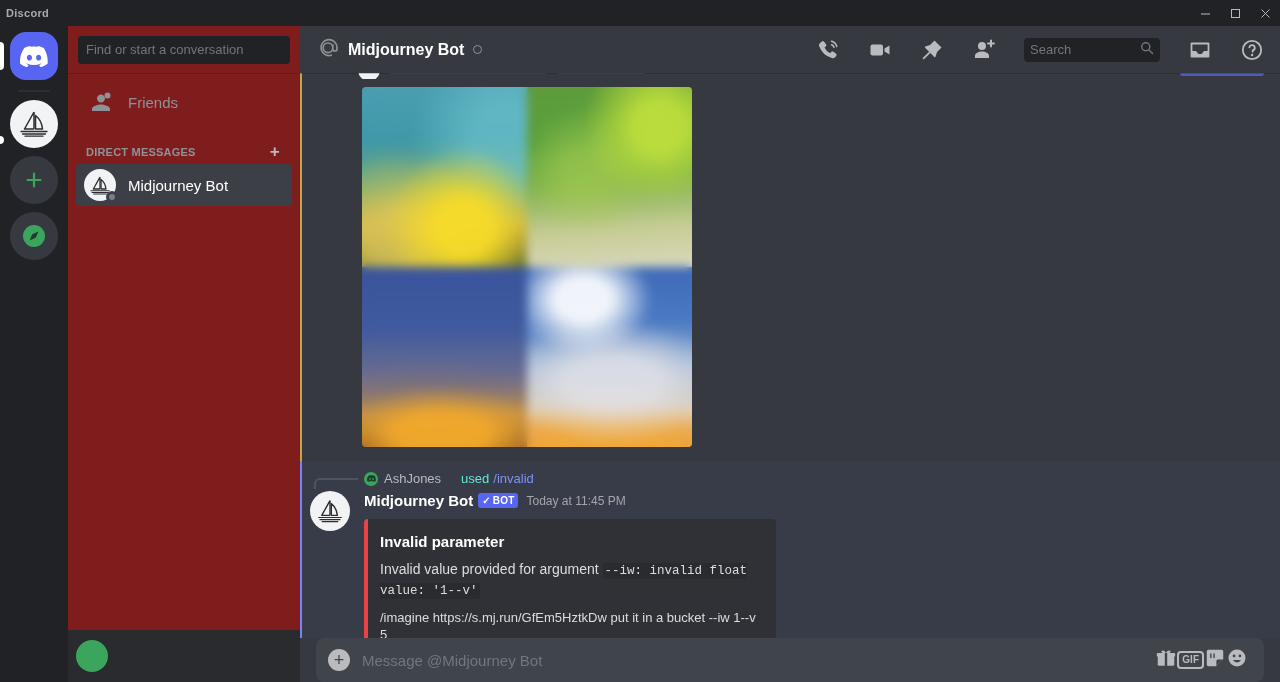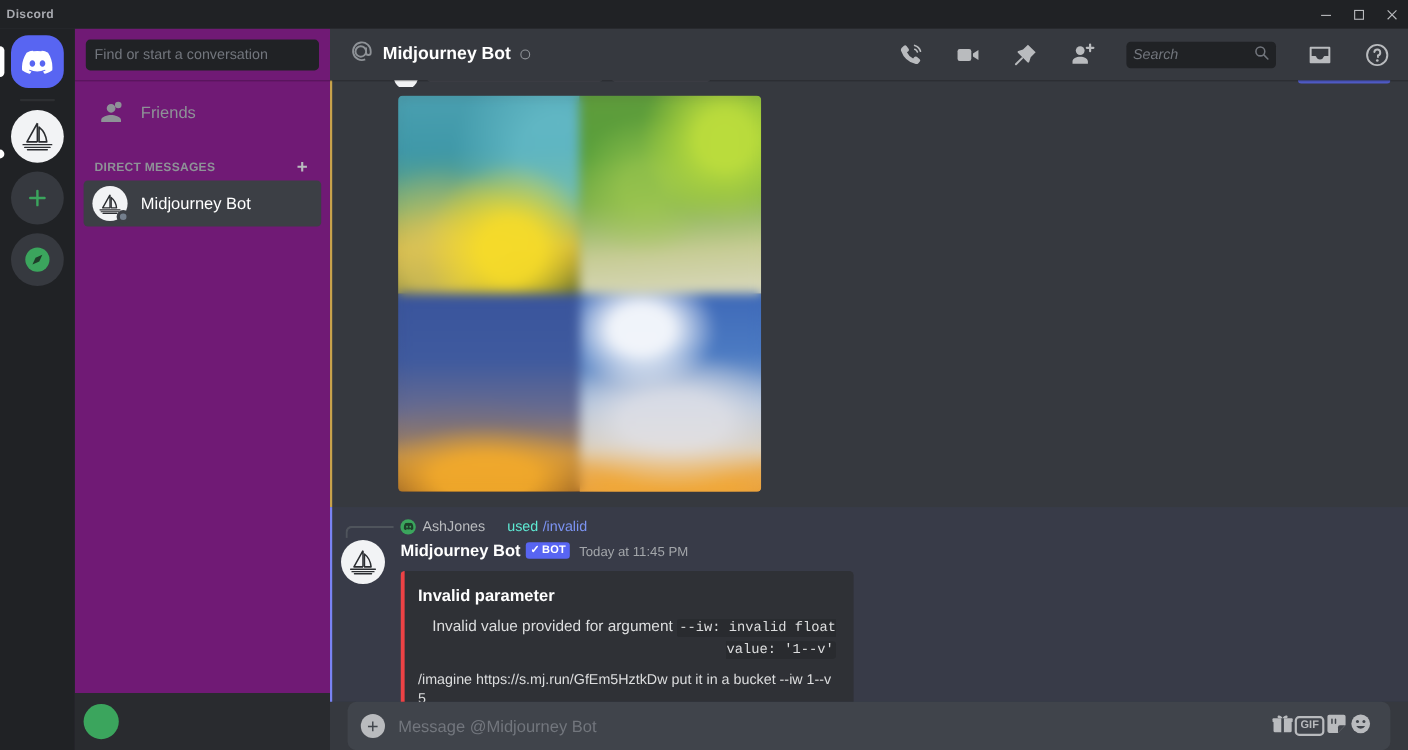--- a/index.html
+++ b/index.html
@@ -44,21 +44,21 @@
     width:48px; height:48px; border-radius:50%;
     display:flex; align-items:center; justify-content:center;
     margin-bottom:8px; position:relative; flex:0 0 auto;
   }
   .rail-item.home { background:#5865f2; border-radius:16px; }
   .rail-item.mj { background:#f2f3f5; }
   .rail-item.circ { background:#36393f; }
   .rail-sep { width:32px; height:2px; background:#2d2f32; border-radius:1px; margin:2px 0 8px; }
 
   
-  .sidebar { width:232px; flex:0 0 232px; background:#701a75; display:flex; flex-direction:column; }
+  .sidebar { width:232px; flex:0 0 232px; background:#7f1d1d; display:flex; flex-direction:column; }
   .search-wrap { height:47px; flex:0 0 47px; display:flex; align-items:center; padding:0 10px;
                  box-shadow:0 1px 0 rgba(4,4,5,.2); }
   .search-box {
     width:100%; height:28px; background:#202225; border-radius:4px;
     display:flex; align-items:center; padding:0 8px;
     font-size:13px; color:#72767d;
   }
   .dm-scroll { flex:1 1 auto; padding:8px 8px 0; overflow:hidden; }
   .dm-row {
     height:42px; border-radius:4px; display:flex; align-items:center;
@@ -95,21 +95,21 @@
   .chat { flex:1 1 auto; display:flex; flex-direction:column; background:#36393f; min-width:0; }
   .chat-header {
     height:47px; flex:0 0 47px; display:flex; align-items:center;
     padding:0 8px 0 16px; box-shadow:0 1px 0 rgba(4,4,5,.2); z-index:5;
   }
   .ch-title { font-size:16px; font-weight:bold; color:#fff; margin-left:8px; }
   .ch-status-dot {
     width:9px; height:9px; border-radius:50%; border:1.6px solid #8e9297;
     margin-left:9px; flex:0 0 auto;
   }
-  .ch-actions { margin-left:auto; display:flex; align-items:center; gap:28px; padding-right:8px;font-style:italic; }
+  .ch-actions { margin-left:auto; display:flex; align-items:center; gap:28px; padding-right:8px; }
   .hdr-icon { color:#b9bbbe; display:flex; align-items:center; }
   .hdr-search {
     width:136px; height:24px; background:#202225; border-radius:4px;
     display:flex; align-items:center; padding:0 6px; color:#72767d; font-size:13px;
   }
   .hdr-search .lbl { flex:1 1 auto; }
 
   
   .messages { flex:1 1 auto; position:relative; overflow:hidden; }
 
@@ -179,21 +179,21 @@
     border-radius:3px; padding:1px 4px; margin-left:5px; display:flex; align-items:center; gap:2px;
     letter-spacing:.02em; line-height:13px;
   }
   .bot-time { font-size:12px; color:#a3a6aa; margin-left:8px; }
 
   .embed {
     margin:10px 0 0 6px; width:412px; background:#2f3136;
     border-left:4px solid #ed4245; border-radius:4px; padding:14px 16px 14px 12px;
   }
   .embed-title { font-size:15px; font-weight:bold; color:#fff; margin-bottom:10px; }
-  .embed-desc { font-size:14px; color:#dcddde; line-height:1.35;text-align:right; }
+  .embed-desc { font-size:14px; color:#dcddde; line-height:1.35; }
   .embed-desc code {
     font-family:"Liberation Mono", monospace; font-size:12.5px;
     background:#292b2f; border-radius:3px; padding:1px 2px; color:#dcddde;
   }
   .embed-foot { font-size:13px; color:#dcddde; margin-top:10px; line-height:1.3; word-break:break-all; }
 
   
   .composer-wrap { flex:0 0 auto; padding:0 16px 0; background:#36393f; }
   .composer {
     background:#40444b; border-radius:8px; height:44px; display:flex; align-items:center;

